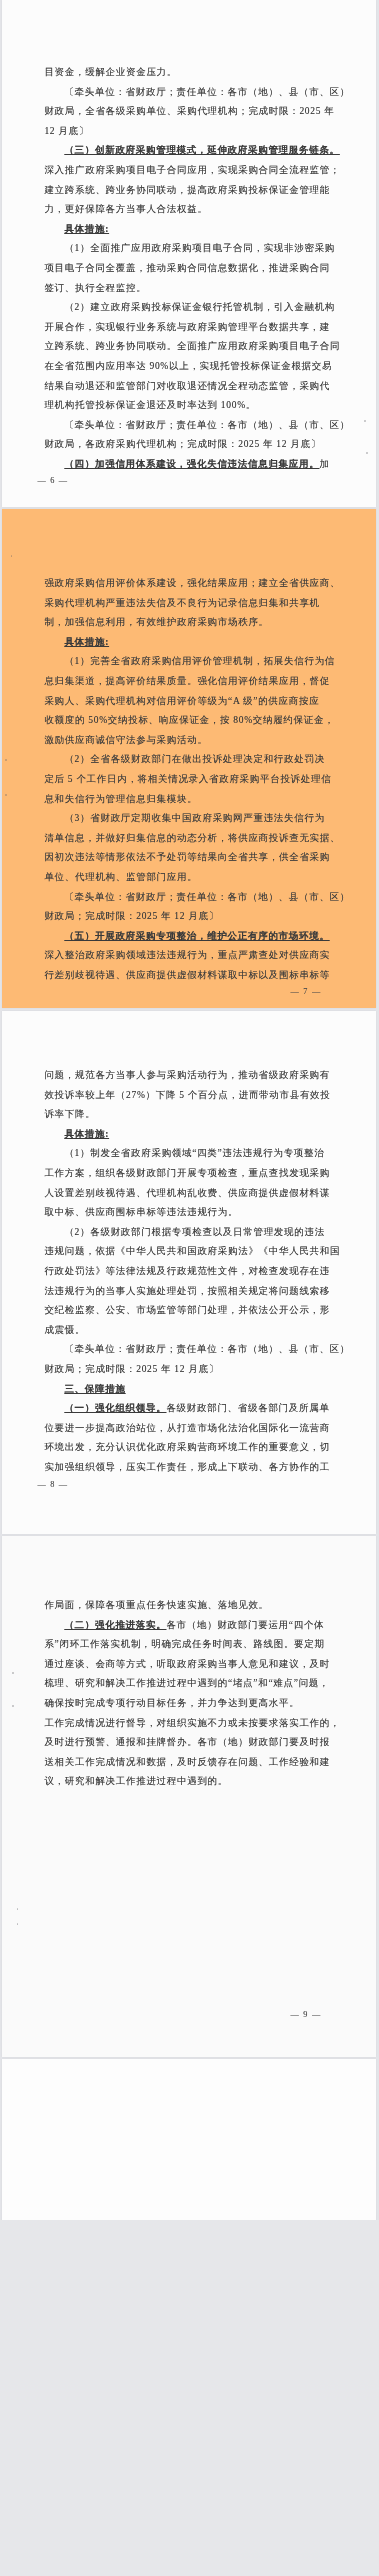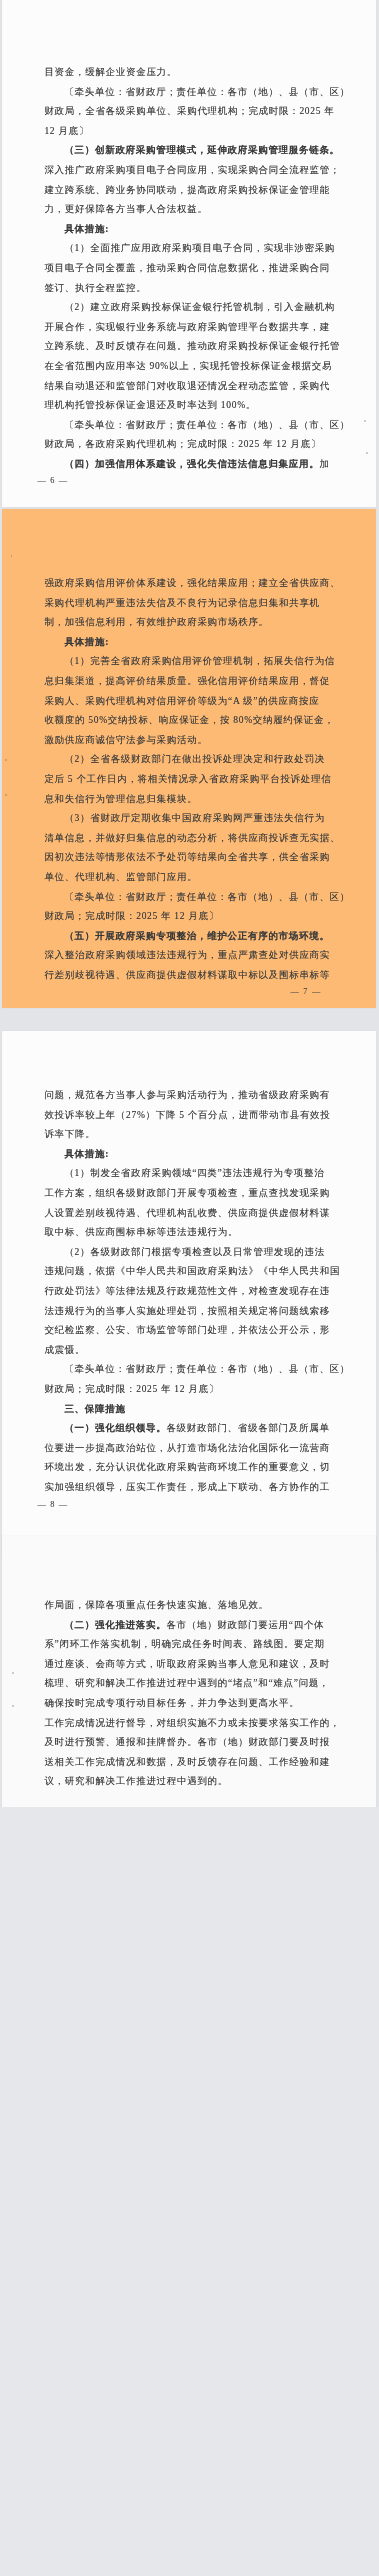--- a/index.html
+++ b/index.html
@@ -1,38 +1,38 @@
 <!DOCTYPE html>
 <html style="font-size:9.5px"><head>
 <meta charset="utf-8">
 <style>
   html,body{margin:0;padding:0;background:#e6e7ea;}
   #viewport{
-    position:relative;width:379px;height:1807px;overflow:hidden;
+    position:relative;width:379px;height:2220px;overflow:hidden;
     background:#e3e4e8;
     font-family:"Liberation Serif","DejaVu Serif",serif;
   }
   .page{position:absolute;left:2.4px;width:374px;box-shadow:0 0 1.2px rgba(0,0,0,0.08);}
   .pg0{top:0;height:507px;background:#fcfcfc;}
   .pg1{top:509px;height:499px;background:#fdba74;}
-  .pg2{top:1011px;height:523px;background:#fcfcfc;margin-top:20px;}
+  .pg2{top:1011px;height:523px;background:#fcfcfc;}
   .pg3{top:1536px;height:521px;background:#fafafa;}
   .pg4{top:2059px;height:511px;background:#fdfdfd;}
   .lines{position:absolute;left:42px;width:301px;}
   .pg0 .lines{top:63px;}
   .pg1 .lines{top:65px;}
   .pg2 .lines{top:55px;}
   .pg3 .lines{top:60px;}
   .ln{
     height:19.6px;line-height:19.6px;font-size:9.5px;letter-spacing:0.7px;
     color:#3a3a3a;white-space:nowrap;
     text-shadow:0 0 0.3px rgba(70,70,70,0.55);
   }
   .ln.ind{padding-left:20px;}
-  .ln.b,.ln b{font-weight:bold;}
+  .ln.b,.ln b{font-weight:bold;text-decoration:underline;}
   .pnum{
     position:absolute;font-size:8.3px;color:#4a4a4a;letter-spacing:1.2px;
     text-shadow:0 0 0.2px rgba(80,80,80,0.5);
   }
   .pnum-left{left:35px;}
   .pnum-right{right:55px;}
   .pg0 .pnum{top:476px;}
   .pg1 .pnum{top:478px;}
   .pg2 .pnum{top:469px;}
   .pg3 .pnum{top:474px;}
@@ -70,21 +70,21 @@
         <div class="ln ind b">（三）创新政府采购管理模式，延伸政府采购管理服务链条。</div>
         <div class="ln">深入推广政府采购项目电子合同应用，实现采购合同全流程监管；</div>
         <div class="ln">建立跨系统、跨业务协同联动，提高政府采购投标保证金管理能</div>
         <div class="ln">力，更好保障各方当事人合法权益。</div>
         <div class="ln ind b">具体措施:</div>
         <div class="ln ind">（1）全面推广应用政府采购项目电子合同，实现非涉密采购</div>
         <div class="ln">项目电子合同全覆盖，推动采购合同信息数据化，推进采购合同</div>
         <div class="ln">签订、执行全程监控。</div>
         <div class="ln ind">（2）建立政府采购投标保证金银行托管机制，引入金融机构</div>
         <div class="ln">开展合作，实现银行业务系统与政府采购管理平台数据共享，建</div>
-        <div class="ln">立跨系统、及时反馈存在问题。推动政府采购投标保证金银行托管</div>
+        <div class="ln">立跨系统、跨业务协同联动。全面推广应用政府采购项目电子合同</div>
         <div class="ln">在全省范围内应用率达 90%以上，实现托管投标保证金根据交易</div>
         <div class="ln">结果自动退还和监管部门对收取退还情况全程动态监管，采购代</div>
         <div class="ln">理机构托管投标保证金退还及时率达到 100%。</div>
         <div class="ln ind">〔牵头单位：省财政厅；责任单位：各市（地）、县（市、区）</div>
         <div class="ln">财政局，各政府采购代理机构；完成时限：2025 年 12 月底〕</div>
         <div class="ln ind"><b>（四）加强信用体系建设，强化失信违法信息归集应用。</b>加</div>
       </div>
     <div class="pnum pnum-left">— 6 —</div>
   </div>
 

